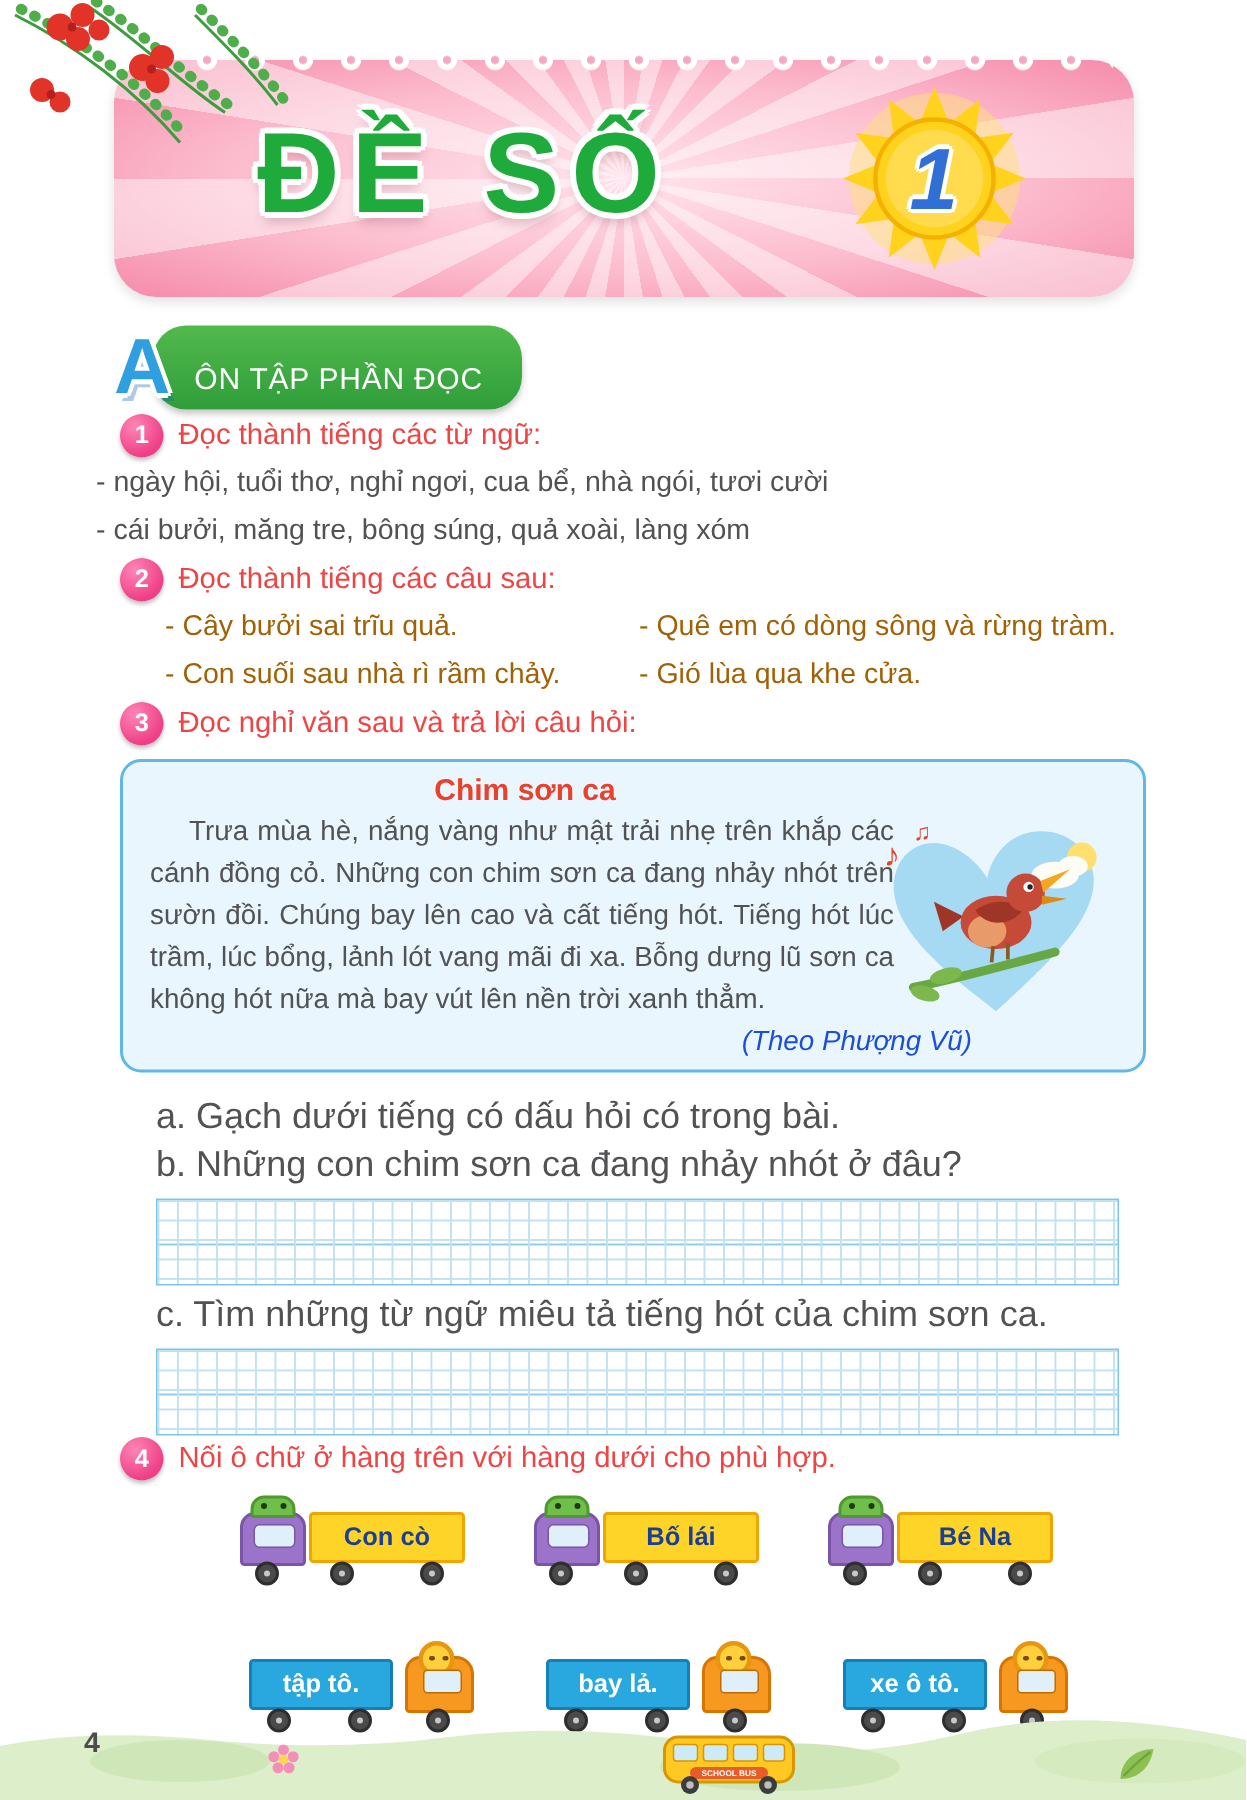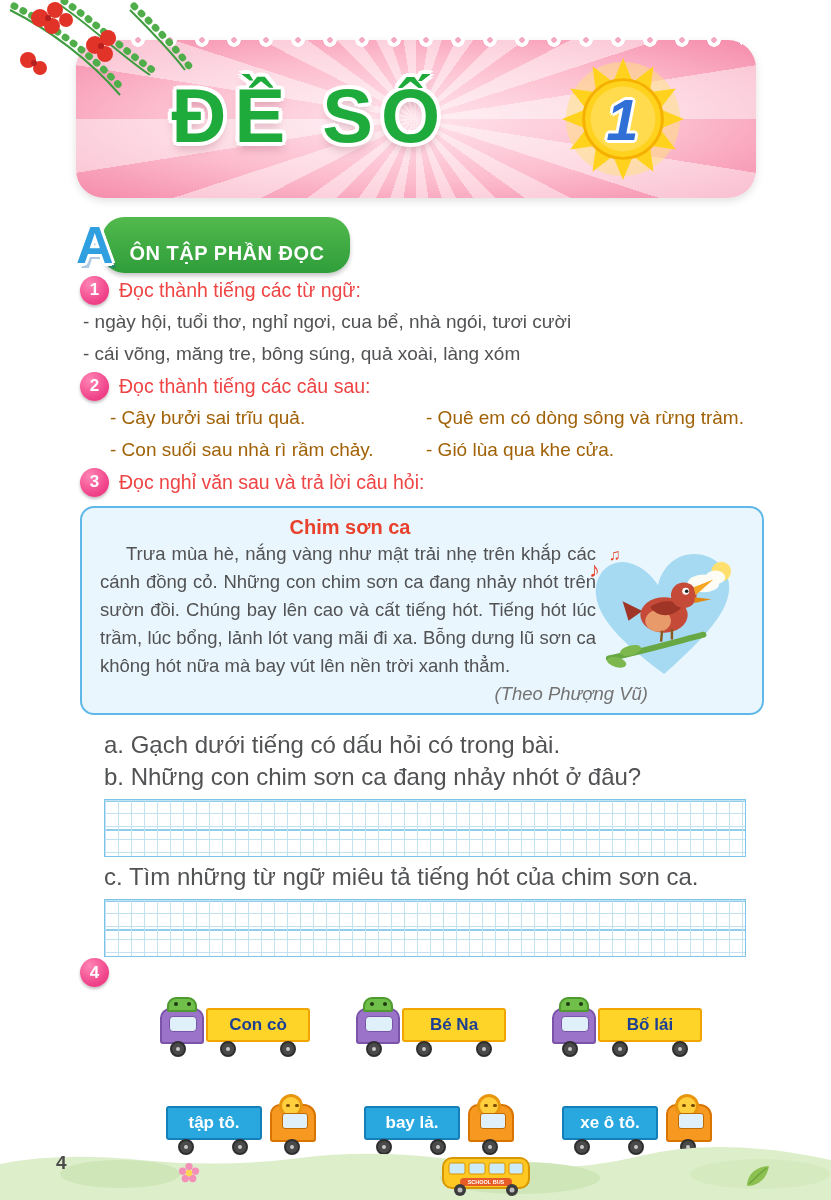--- a/index.html
+++ b/index.html
@@ -28,42 +28,42 @@
   .sun { position:absolute; right:70px; top:16px; width:126px; height:126px; }
   .sun svg { position:absolute; inset:0; }
   .sun-number { position:absolute; inset:0; display:flex; align-items:center; justify-content:center;
     font-size:58px; font-weight:bold; font-style:italic; color:#2f6fd6;
     text-shadow:-3px 0 0 #fff,3px 0 0 #fff,0 -3px 0 #fff,0 3px 0 #fff,-2px -2px 0 #fff,2px -2px 0 #fff,-2px 2px 0 #fff,2px 2px 0 #fff; }
 
   
   .section-a { display:flex; align-items:center; margin:22px 0 0 76px; height:50px; }
   .letter-a { font-size:52px; font-weight:bold; color:#2f9fe0; line-height:50px; z-index:2; margin-right:-12px;
     text-shadow:-2px -2px 0 #fff,2px -2px 0 #fff,-2px 2px 0 #fff,2px 2px 0 #fff,-3px 0 0 #fff,3px 0 0 #fff,0 3px 0 #fff,0 -3px 0 #fff,4px 5px 0 rgba(21,101,176,0.35); }
-  .pill { background:linear-gradient(180deg,#52b94d,#2f9e3a); color:#fff; font-weight:bold; font-size:20px;
+  .pill { background:linear-gradient(180deg,#52b94d,#2f9e3a); color:#fff; font-weight:normal; font-size:20px;
     letter-spacing:0.5px; padding:25px 26px 8px 28px; border-radius:22px; box-shadow:0 3px 4px rgba(0,0,0,0.22); }
 
   
   .ex-head { display:flex; align-items:center; gap:10px; margin-left:80px; height:32px; }
   .num-circle { width:29px; height:29px; border-radius:50%; flex:none;
     background:radial-gradient(circle at 34% 28%, #ff85b5, #ee3f87 70%);
     color:#fff; font-weight:bold; font-size:17px; display:flex; align-items:center; justify-content:center;
     box-shadow:0 2px 3px rgba(0,0,0,0.25); }
   .ex-title { font-size:19.5px; color:#ef4444; }
-  .sub { margin-left:83px; height:32px; display:flex; align-items:center; font-size:19px; color:#515254; }
+  .sub { margin-left:64px; height:32px; display:flex; align-items:center; font-size:19px; color:#515254; }
   .sub2 { margin-left:110px; height:32px; display:flex; align-items:center; font-size:19px; color:#a16207; }
   .c1 { width:316px; }
   .mt4 { margin-top:4px; }
 
   
   .reading-box { position:relative; margin:8px 0 0 80px; width:684px; background:#eaf6fd;
     border:2px solid #5fb8e8; border-radius:14px; padding:8px 16px 6px 18px; }
   .box-title { width:500px; text-align:center; color:#e8412c; font-weight:bold; font-size:20px; height:24px; }
   .passage { width:496px; font-size:18.5px; line-height:1.52; color:#515254; text-align:justify; text-indent:26px; }
   .illustration { position:absolute; top:34px; right:12px; width:168px; height:138px; }
-  .attribution { width:548px; text-align:right; font-style:italic; font-size:18.5px; color:#737373; height:24px; margin-top:2px; }
+  .attribution { width:548px; text-align:right; font-style:italic; font-size:18.5px; color:#1d4ed8; height:24px; margin-top:2px; }
 
   .question { margin-left:104px; height:32px; display:flex; align-items:center; font-size:24px; color:#515254; }
   .q-a { margin-top:14px; }
   .q-c { margin-top:4px; }
 
   .writing-grid { margin:6px 0 0 104px; width:642px; height:58px; border:1.5px solid #7cc5e8; background-color:#fff;
     background-image:
       linear-gradient(to right, #c2e2f2 1px, transparent 1px),
       linear-gradient(to bottom, #c2e2f2 1px, transparent 1px),
       linear-gradient(to bottom, #8fcdea 1.5px, transparent 1.5px);
@@ -172,21 +172,21 @@
   <div class="section-a">
     <span class="letter-a">A</span>
     <span class="pill">ÔN TẬP PHẦN ĐỌC</span>
   </div>
 
   <div class="ex-head mt4">
     <span class="num-circle">1</span>
     <span class="ex-title">Đọc thành tiếng các từ ngữ:</span>
   </div>
   <div class="sub">- ngày hội, tuổi thơ, nghỉ ngơi, cua bể, nhà ngói, tươi cười</div>
-  <div class="sub">- cái võng, măng tre, bông súng, quả xoài, làng xóm</div>
+  <div class="sub">- cái bưởi, măng tre, bông súng, quả xoài, làng xóm</div>
 
   <div class="ex-head">
     <span class="num-circle">2</span>
     <span class="ex-title">Đọc thành tiếng các câu sau:</span>
   </div>
   <div class="sub2">
     <span class="c1">- Cây bưởi sai trĩu quả.</span>
     <span>- Quê em có dòng sông và rừng tràm.</span>
   </div>
   <div class="sub2">
@@ -227,49 +227,50 @@
   </div>
 
   <div class="question q-a">a. Gạch dưới tiếng có dấu hỏi có trong bài.</div>
   <div class="question">b. Những con chim sơn ca đang nhảy nhót ở đâu?</div>
   <div class="writing-grid"></div>
   <div class="question q-c">c. Tìm những từ ngữ miêu tả tiếng hót của chim sơn ca.</div>
   <div class="writing-grid"></div>
 
   <div class="ex-head">
     <span class="num-circle">4</span>
+    <span class="ex-title">Nối ô chữ ở hàng trên với hàng dưới cho phù hợp.</span>
   </div>
 
   <div class="truck-row">
     <div class="truck">
       <div class="cab-p">
           <div class="croc"></div>
           <div class="cab-window"></div>
         </div>
       <div class="cargo-y">Con cò</div>
       <div class="wheel w1"></div>
         <div class="wheel w2"></div>
         <div class="wheel w3"></div>
     </div>
     <div class="truck">
       <div class="cab-p">
           <div class="croc"></div>
           <div class="cab-window"></div>
         </div>
-      <div class="cargo-y">Bé Na</div>
+      <div class="cargo-y">Bố lái</div>
       <div class="wheel w1"></div>
         <div class="wheel w2"></div>
         <div class="wheel w3"></div>
     </div>
     <div class="truck">
       <div class="cab-p">
           <div class="croc"></div>
           <div class="cab-window"></div>
         </div>
-      <div class="cargo-y">Bố lái</div>
+      <div class="cargo-y">Bé Na</div>
       <div class="wheel w1"></div>
         <div class="wheel w2"></div>
         <div class="wheel w3"></div>
     </div>
   </div>
 
   <div class="truck-row bottom">
     <div class="truck">
       <div class="cargo-b">tập tô.</div>
       <div class="cab-o">

